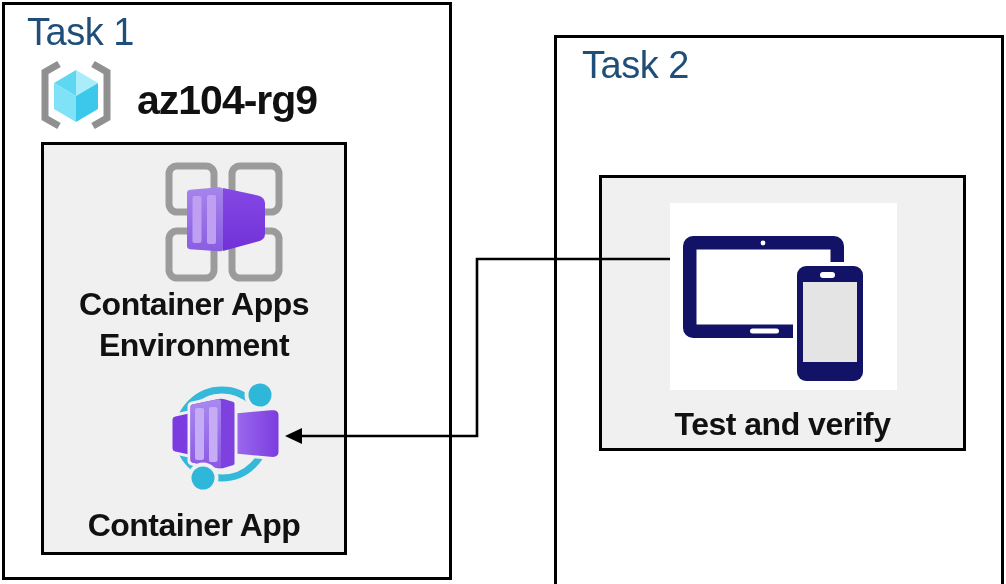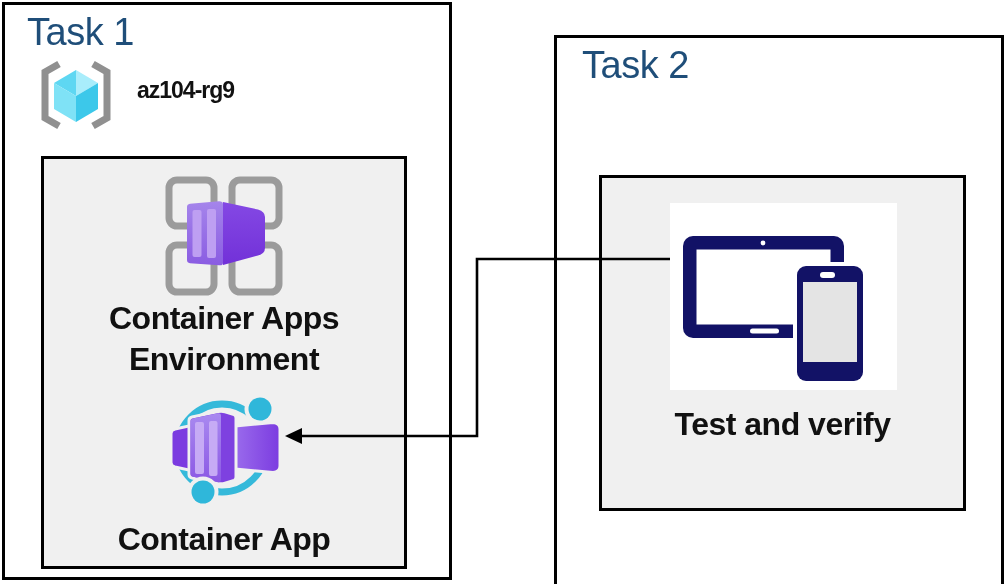--- a/index.html
+++ b/index.html
@@ -15,28 +15,28 @@
   #task2-box{left:554px;margin-top:33px;}
   .task-title{
     position:absolute;top:6px;font-size:38px;font-weight:400;
     color:#1F4E79;letter-spacing:-0.5px;white-space:nowrap;
   }
   #task1-box .task-title{left:22px;}
   #task2-box .task-title{left:25px;}
   .rg-header{position:absolute;left:0;top:0;}
   .rg-icon{position:absolute;left:31px;top:54px;}
   .rg-label{
-    position:absolute;left:132px;top:72px;font-size:23px;font-weight:700;
+    position:absolute;left:132px;top:72px;font-size:41px;font-weight:700;
     color:#111;letter-spacing:-1px;white-space:nowrap;
   }
   .inner-box{
     position:absolute;background:#F0F0F0;border:3px solid #000;box-sizing:border-box;
   }
-  #inner1{left:36px;top:151px;width:366px;height:413px;}
-  #inner2{left:42px;top:137px;width:367px;height:336px;padding-left:36px;}
+  #inner1{left:36px;top:137px;width:306px;height:413px;}
+  #inner2{left:42px;top:137px;width:367px;height:276px;padding-left:36px;}
   .env-icon{position:absolute;left:120px;top:16px;}
   .diagram-label{
     position:absolute;left:0;width:100%;text-align:center;
     font-size:32px;font-weight:700;color:#111;letter-spacing:-0.5px;
     line-height:41px;
   }
   #env-label{top:139px;}
   .app-icon{position:absolute;left:121px;top:237px;}
   #app-label{top:349px;margin-top:11px;}
   .devices-bg{

